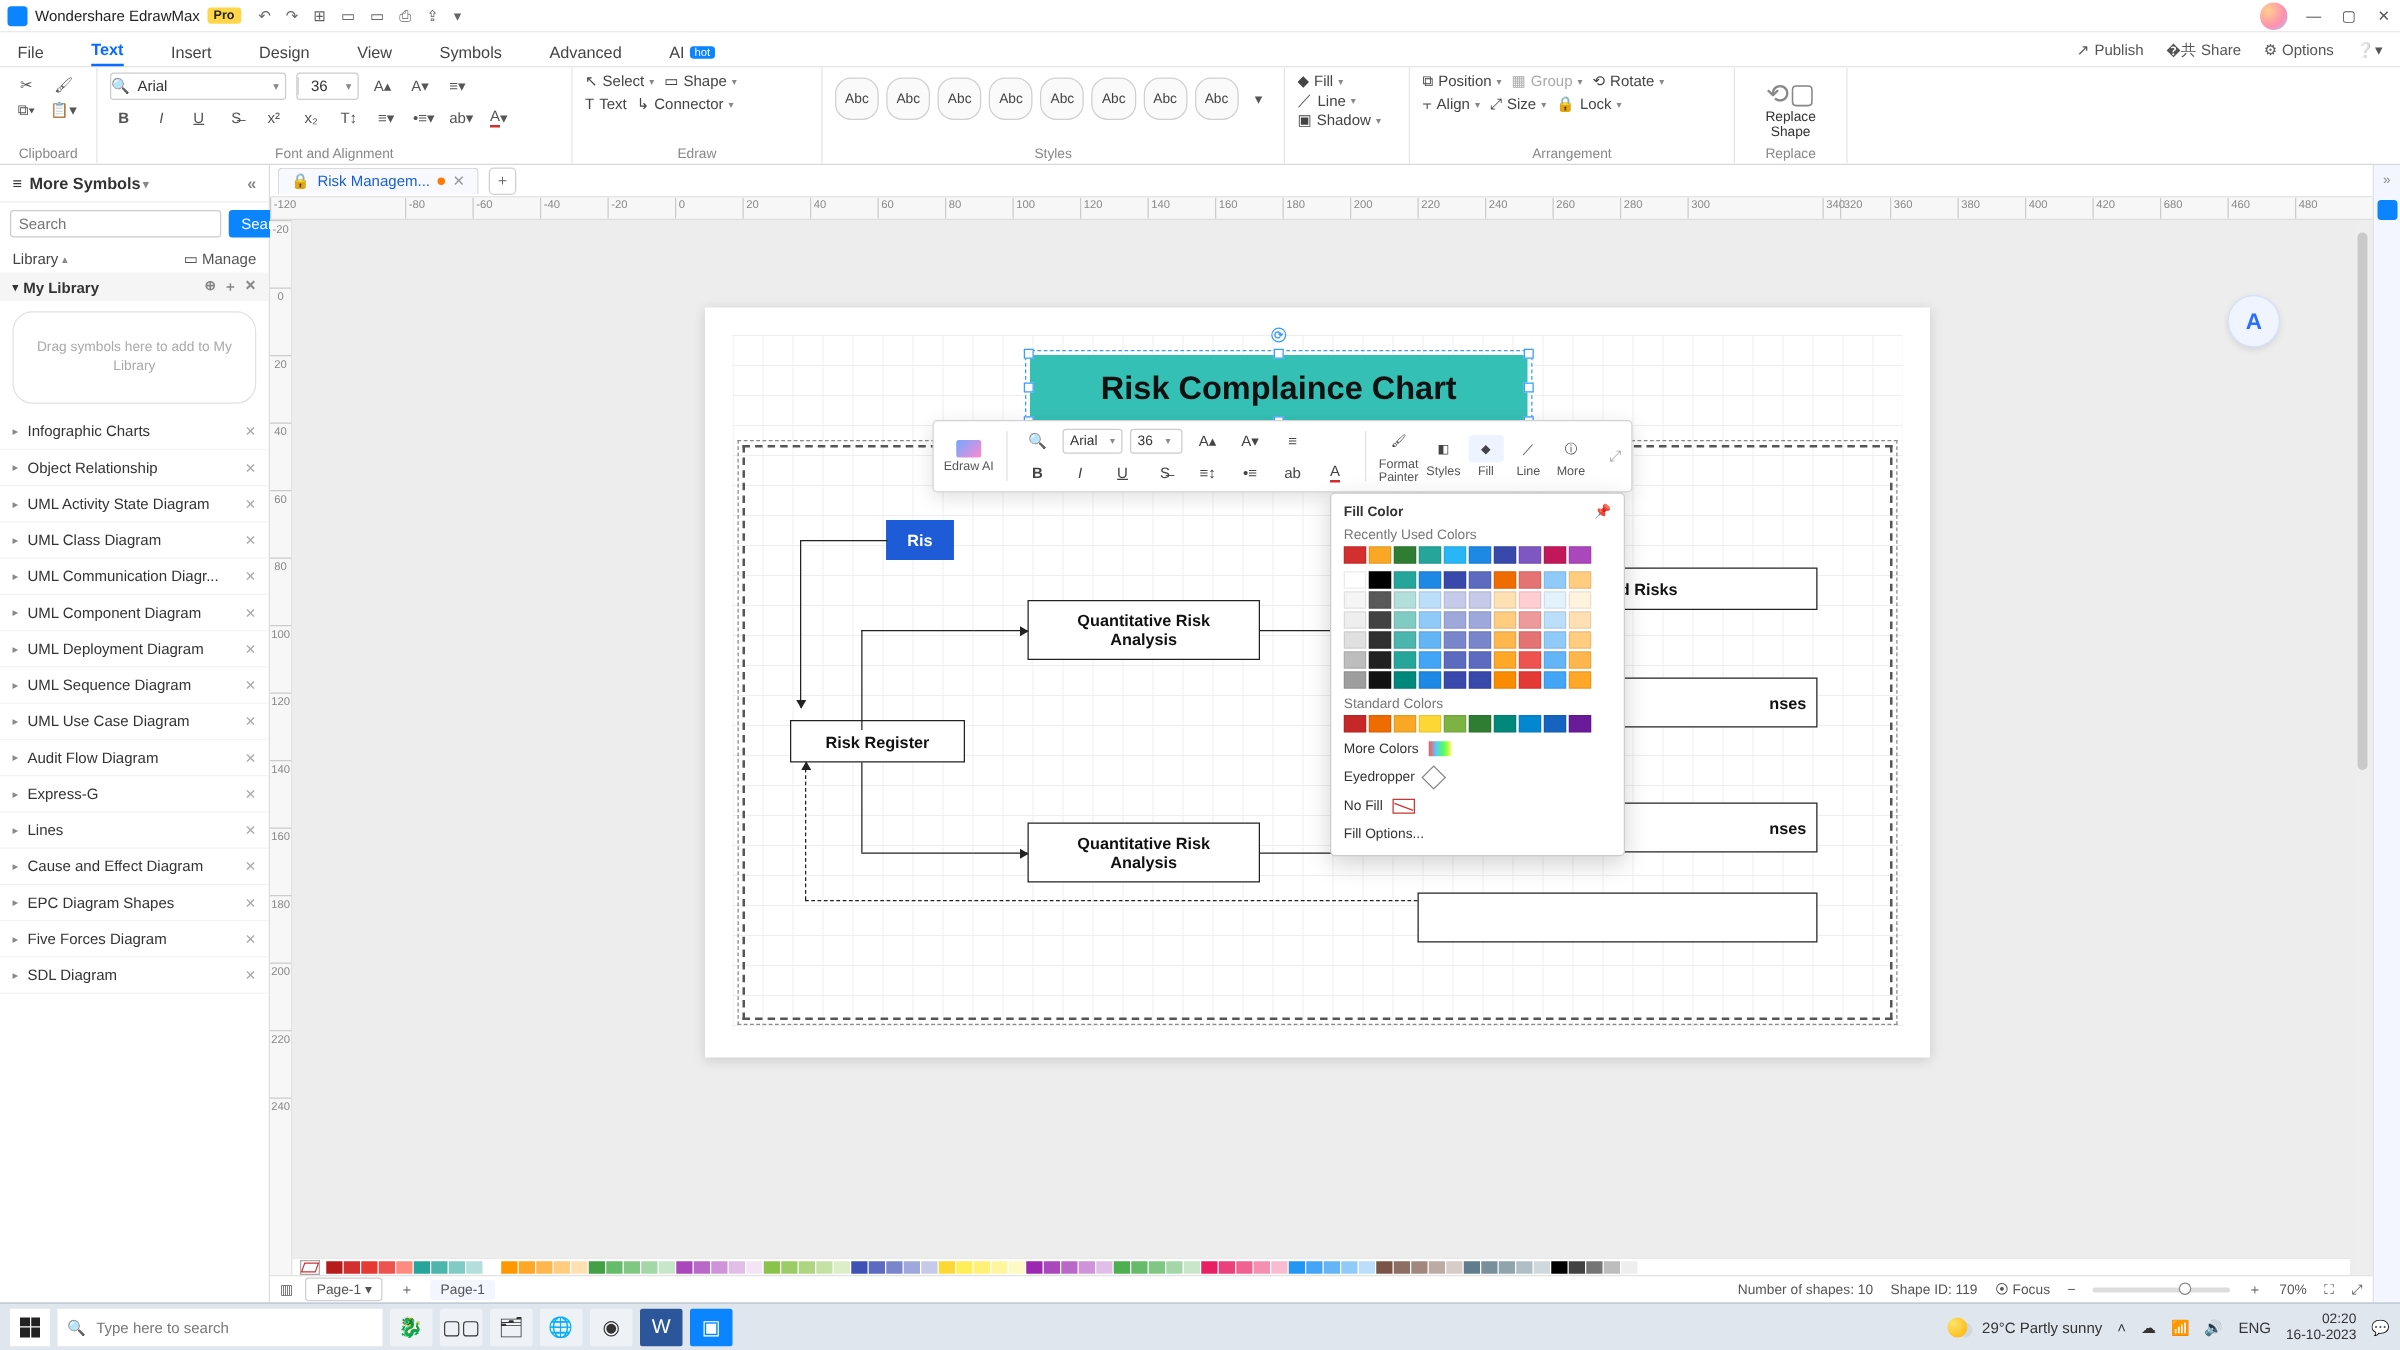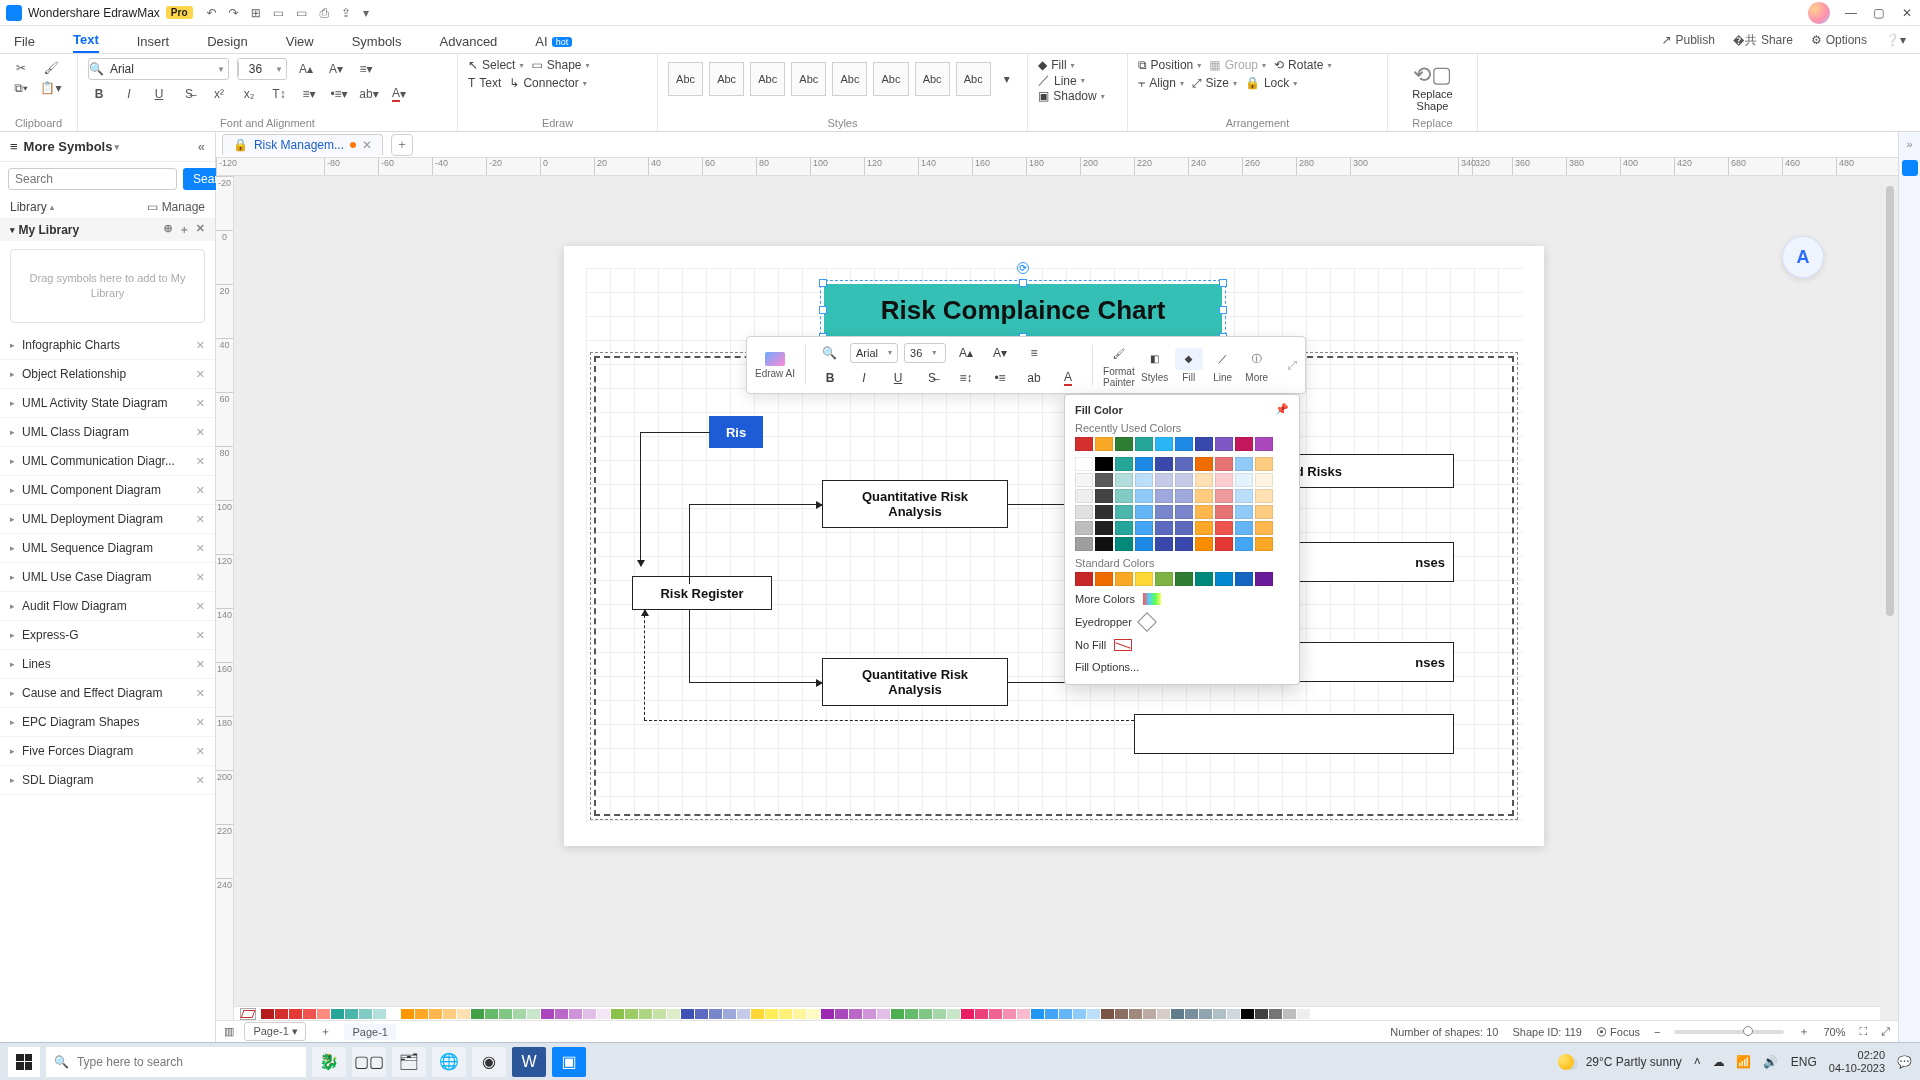--- a/index.html
+++ b/index.html
@@ -28,38 +28,38 @@
 
 .ribbon { height: 78px; background: #fff; display: flex; border-bottom: 1px solid #d8d8d8; }
 .rgroup { border-right: 1px solid #e6e6e6; padding: 4px 10px 2px; display: flex; flex-direction: column; }
 .rgroup .label { font-size: 11px; color: #888; text-align: center; margin-top: auto; padding-top: 2px; }
 .rrow { display: flex; align-items: center; gap: 8px; }
 .iconbtn { width: 22px; height: 20px; display: flex; align-items: center; justify-content: center; color: #555; cursor: pointer; border-radius: 3px; }
 .fontbox { display: flex; align-items: center; border: 1px solid #ccc; border-radius: 3px; height: 22px; }
 .fontbox .fname { width: 110px; padding: 0 6px; font-size: 12px; }
 .fontbox .fsize { width: 34px; padding: 0 4px; font-size: 12px; border-left: 1px solid #ccc; text-align: center; }
 .fontbox .dd { width: 14px; text-align: center; color: #888; font-size: 9px; }
-.stylecard { width: 38px; height: 34px; border: 1px solid #d0d0d0; border-radius: 0; display: flex; align-items: center; justify-content: center; font-size: 11px; color: #444; background: #fafafa; cursor: pointer; }
+.stylecard { width: 38px; height: 34px; border: 1px solid #d0d0d0; border-radius: 13px; display: flex; align-items: center; justify-content: center; font-size: 11px; color: #444; background: #fafafa; cursor: pointer; }
 .stylecards { display: flex; gap: 6px; padding-top: 4px; }
 .ddrow { display: flex; align-items: center; gap: 4px; font-size: 12px; color: #444; cursor: pointer; }
 .ddrow .caret { font-size: 8px; color: #888; }
 
 
 .workspace { position: absolute; top: 132px; bottom: 38px; left: 0; right: 0; display: flex; }
 .leftpanel { width: 216px; background: #fff; border-right: 1px solid #ddd; display: flex; flex-direction: column; }
 .leftpanel .morehdr { height: 30px; display: flex; align-items: center; padding: 0 10px; font-size: 13px; font-weight: 600; color: #333; border-bottom: 1px solid #eee; }
 .leftpanel .morehdr .collapse { margin-left: auto; color: #888; cursor: pointer; }
 .searchrow { display: flex; gap: 6px; padding: 6px 8px; }
 .searchrow input { flex: 1; border: 1px solid #ccc; border-radius: 3px; padding: 3px 6px; font-size: 12px; }
 .searchbtn { background: #0a84ff; color: #fff; border: none; border-radius: 3px; padding: 3px 10px; font-size: 12px; cursor: pointer; }
 .librow { display: flex; align-items: center; padding: 4px 10px; font-size: 12px; color: #444; }
 .librow .manage { margin-left: auto; color: #555; cursor: pointer; }
 .sectionhdr { display: flex; align-items: center; padding: 4px 10px; font-size: 12px; font-weight: 600; background: #f5f5f5; }
 .sectionhdr .sicons { margin-left: auto; display: flex; gap: 6px; color: #888; font-size: 11px; }
-.dropzone { margin: 8px 10px; height: 74px; border: 1px solid #e2e2e2; border-radius: 4px; display: flex; align-items: center; justify-content: center; text-align: center; font-size: 11px; color: #aaa; padding: 0 10px; line-height: 1.4; }
+.dropzone { margin: 8px 10px; height: 74px; border: 1px solid #e2e2e2; border-radius: 16px; display: flex; align-items: center; justify-content: center; text-align: center; font-size: 11px; color: #aaa; padding: 0 10px; line-height: 1.4; }
 .catlist { overflow-y: auto; flex: 1; }
 .catitem { display: flex; align-items: center; padding: 7px 10px; font-size: 12px; color: #333; border-bottom: 1px solid #f3f3f3; cursor: pointer; }
 .catitem .tri { width: 10px; font-size: 9px; color: #888; margin-right: 2px; }
 .catitem .close { margin-left: auto; color: #aaa; font-size: 11px; }
 
 
 .docarea { flex: 1; display: flex; flex-direction: column; position: relative; background: #ededed; }
 .doctabs { height: 26px; background: #fff; display: flex; align-items: center; padding-left: 6px; gap: 8px; border-bottom: 1px solid #ddd; }
 .doctab { display: flex; align-items: center; gap: 6px; padding: 3px 10px; border: 1px solid #d0d0d0; border-bottom: none; border-radius: 4px 4px 0 0; background: #f7f9ff; font-size: 12px; color: #1a5fd0; cursor: pointer; }
 .doctab .dot { width: 6px; height: 6px; border-radius: 50%; background: #ff7a00; }
@@ -847,17 +847,17 @@
   <div class="tray">
     <span class="weatherico"></span>
     <span>29°C  Partly sunny</span>
     <span>˄</span>
     <span>☁</span>
     <span>📶</span>
     <span>🔊</span>
     <span>ENG</span>
     <div class="clock">
       <div>02:20</div>
-      <div>04-10-2023</div>
+      <div>16-10-2023</div>
     </div>
     <span>💬</span>
   </div>
 </div>
 
 </body></html>

